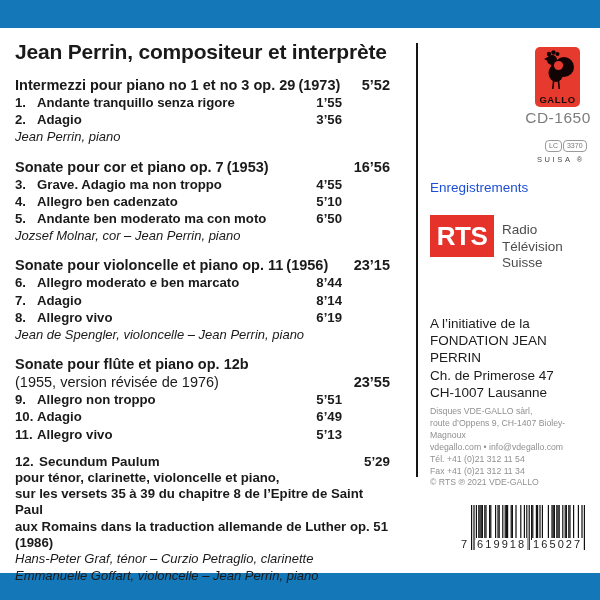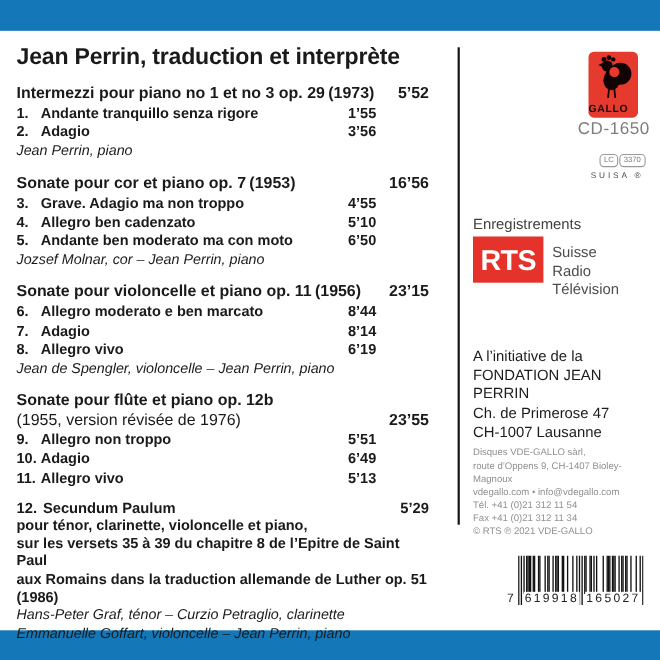--- a/index.html
+++ b/index.html
@@ -31,30 +31,30 @@
   .ftime{position:absolute;right:0;top:0}
   .fdesc{font-size:13.2px;font-weight:bold;line-height:16.3px}
   #final-work .credit{line-height:16.3px}
 
   
   #divider{position:absolute;left:416px;top:43px;width:2px;height:434px;background:#151515}
 
   
   #gallo-logo{position:absolute;left:535px;top:47px;width:45px;height:60px;background:#e63a2e;border-radius:5px}
   #gallo-logo svg{position:absolute;left:2px;top:1px}
-  #gallo-label{position:absolute;bottom:2px;left:0;width:100%;
+  #gallo-label{position:absolute;bottom:2px;left:0;width:100%;text-align:center;
     font-size:9.5px;font-weight:bold;color:#1a0a0a;letter-spacing:0.6px}
   #catalog{position:absolute;left:513px;top:109px;width:90px;text-align:center;
     font-size:15.5px;color:#7d7d7d;letter-spacing:0.5px}
   #lc-badge{position:absolute;left:545px;top:140px;display:flex;gap:1px}
   .lc-box{border:1px solid #9a9a9a;border-radius:4px;font-size:7px;color:#777;
     padding:1px 3px;line-height:8px}
   #suisa{position:absolute;left:537px;top:155px;font-size:7.5px;letter-spacing:2.6px;color:#4a4a4a}
 
-  #recordings-label{position:absolute;left:430px;top:196px;font-size:13.5px;color:#404040}
+  #recordings-label{position:absolute;left:430px;top:180px;font-size:13.5px;color:#1d4ed8}
   #rts-box{position:absolute;left:430px;top:215px;width:64px;height:42px;background:#e5332b;
     display:flex;align-items:center;justify-content:center}
   #rts-box span{color:#fff;font-size:26px;font-weight:bold;letter-spacing:-0.5px}
   #rts-name{position:absolute;left:502px;top:222px;font-size:13.5px;color:#4d4d4d;line-height:16.5px}
 
   #initiative{position:absolute;left:430px;top:315px;font-size:13.5px;color:#1c1c1c;line-height:17.2px}
   #publisher{position:absolute;left:430px;top:406px;font-size:8.7px;color:#909090;line-height:11.9px}
 
   #barcode{position:absolute;left:471px;top:505px;width:114px;height:47px;background:#fff}
   #barcode .bc-digit{position:absolute;top:33px;font-size:11px;color:#222;background:#fff;
@@ -63,21 +63,21 @@
   #bc-d1{left:5px;letter-spacing:2.1px}
   #bc-d2{left:61px;letter-spacing:2.1px}
 </style>
 </head>
 <body>
 
 <div class="banner" id="banner-top"></div>
 <div class="banner" id="banner-bottom"></div>
 
 <div id="tracklist">
-  <h1 id="page-title">Jean Perrin, traduction et interprète</h1>
+  <h1 id="page-title">Jean Perrin, compositeur et interprète</h1>
   <div id="tracklist-sections">
       <div class="sec">
         <div class="sec-head"><span class="sec-title">Intermezzi pour piano no 1 et no 3 op. 29</span><span class="sec-note">(1973)</span><span class="sec-time">5’52</span></div>
         <div class="track"><span class="tno">1.</span><span class="ttl">Andante tranquillo senza rigore</span><span class="ttime">1’55</span></div>
         <div class="track"><span class="tno">2.</span><span class="ttl">Adagio</span><span class="ttime">3’56</span></div>
         <div class="credit">Jean Perrin, piano</div>
       </div>
       <div class="sec">
         <div class="sec-head"><span class="sec-title">Sonate pour cor et piano op. 7</span><span class="sec-note">(1953)</span><span class="sec-time">16’56</span></div>
         <div class="track"><span class="tno">3.</span><span class="ttl">Grave. Adagio ma non troppo</span><span class="ttime">4’55</span></div>
@@ -137,22 +137,22 @@
   <span class="lc-box">LC</span>
   <span class="lc-box">3370</span>
 </div>
 <div id="suisa">SUISA ®</div>
 
 <div id="recordings-label">Enregistrements</div>
 <div id="rts-box">
   <span>RTS</span>
 </div>
 <div id="rts-name">
+  <div>Radio Télévision</div>
   <div>Suisse</div>
-  <div>Radio Télévision</div>
 </div>
 
 <div id="initiative">
     <div>A l’initiative de la</div>
     <div>FONDATION JEAN PERRIN</div>
     <div>Ch. de Primerose 47</div>
     <div>CH-1007 Lausanne</div>
   </div>
 <div id="publisher">
     <div>Disques VDE-GALLO sàrl,</div>

